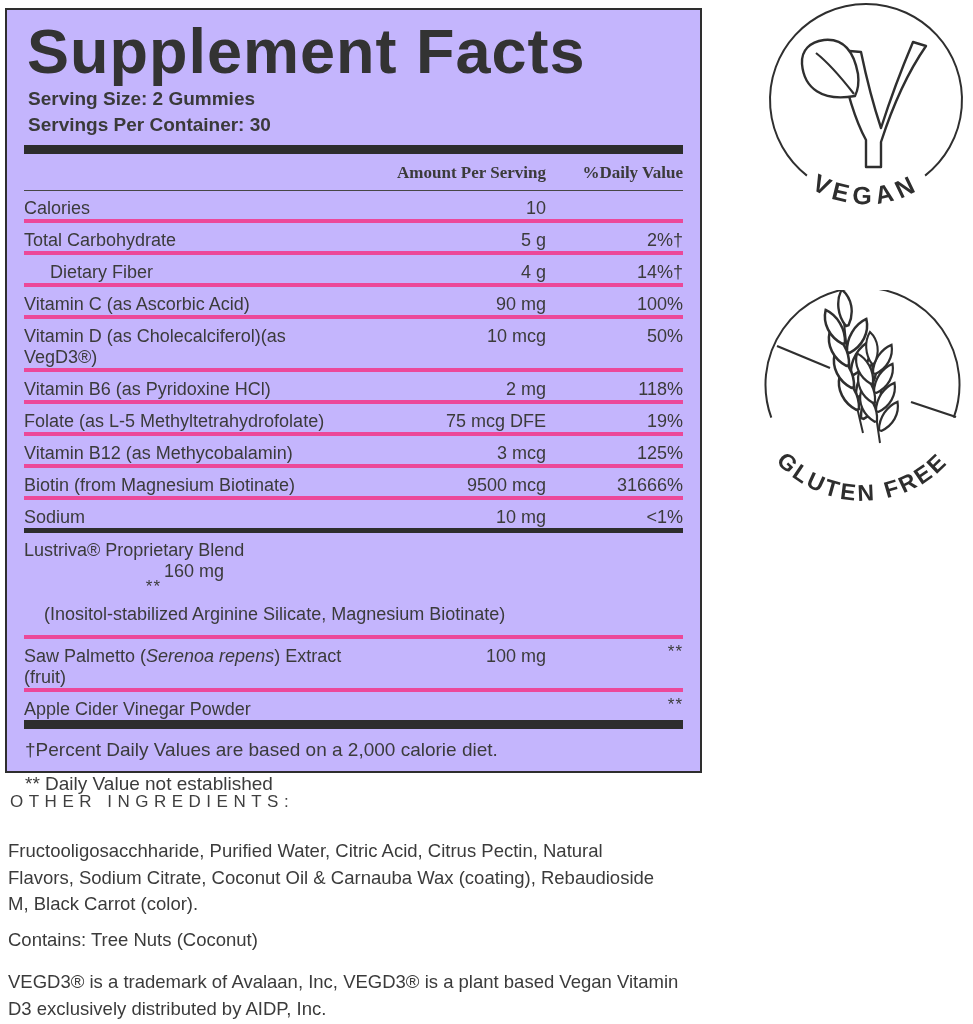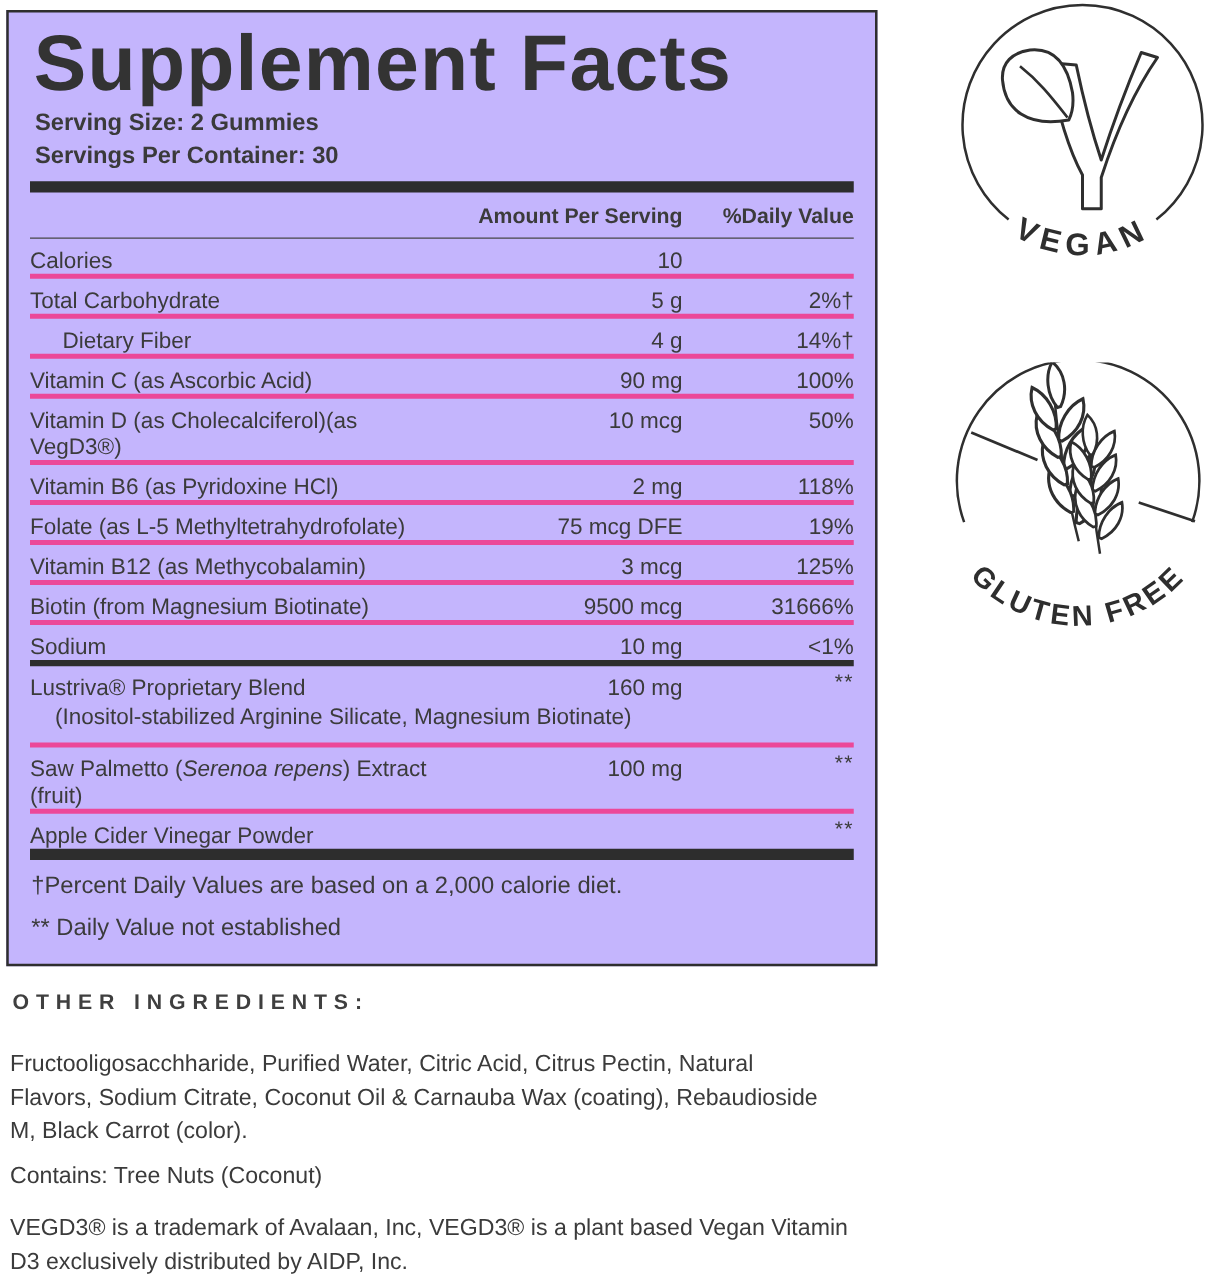--- a/index.html
+++ b/index.html
@@ -13,35 +13,35 @@
   .title{font-size:63px;font-weight:bold;letter-spacing:1px;color:#333;
          margin:8px 0 2px 3px;line-height:1.05;white-space:nowrap;}
   .serve{font-size:19px;font-weight:bold;color:#3a3a3a;line-height:26px;margin-left:4px;}
 
   .bar{background:#2d2d2d;}
   .bar-thick{height:9px;}
   .bar-mid{height:5px;}
   .bar-top{margin-top:7px;}
 
   .row{display:flex;align-items:baseline;padding:7px 0 0 0;font-size:18px;}
-  .row.hdr{font-weight:bold;font-size:17px;padding:9px 0 7px 0;border-top:none;}
+  .row.hdr{font-weight:bold;font-size:17px;padding:9px 0 7px 0;border-top:none;font-family:Liberation Serif, serif;}
   .rule{border-top:4px solid #ec4899;justify-content:center;}
   .rule-thin{border-top:1px solid #474747;}
   .c-label{flex:1;text-align:left;}
   .c-amt{width:200px;text-align:right;white-space:nowrap;}
   .c-dv{width:137px;text-align:right;white-space:nowrap;}
   .indent{padding-left:26px;}
   .sub-line{font-size:18px;padding:2px 0 10px 20px;}
-  .blend-row{padding-bottom:0;}
+  .blend-row{padding-bottom:0;flex-direction:column;}
   .sup-dv{position:relative;top:-5px;font-size:17px;letter-spacing:1px;}
   .foot{font-size:19px;line-height:26px;margin:8px 0 0 1px;}
 
   
   .abs{position:absolute;}
-  .oi-head{left:10px;top:792px;font-size:17px;letter-spacing:5.5px;color:#3f3f3f;font-weight:bold;}
+  .oi-head{left:10px;top:792px;font-size:17px;letter-spacing:5.5px;color:#3f3f3f;}
   .oi-text{left:8px;top:838px;width:648px;font-size:18.5px;line-height:26.5px;}
   .contains{left:8px;top:929px;font-size:18.5px;}
   .tm-note{left:8px;top:969px;width:672px;font-size:18.5px;line-height:26.5px;}
 
   
   .badge{position:absolute;}
   .badge svg{display:block;}
   .badge-text{font-family:"Liberation Sans",sans-serif;font-weight:bold;fill:#2e2e2e;}
   em.lat{font-style:italic;}
 </style>

